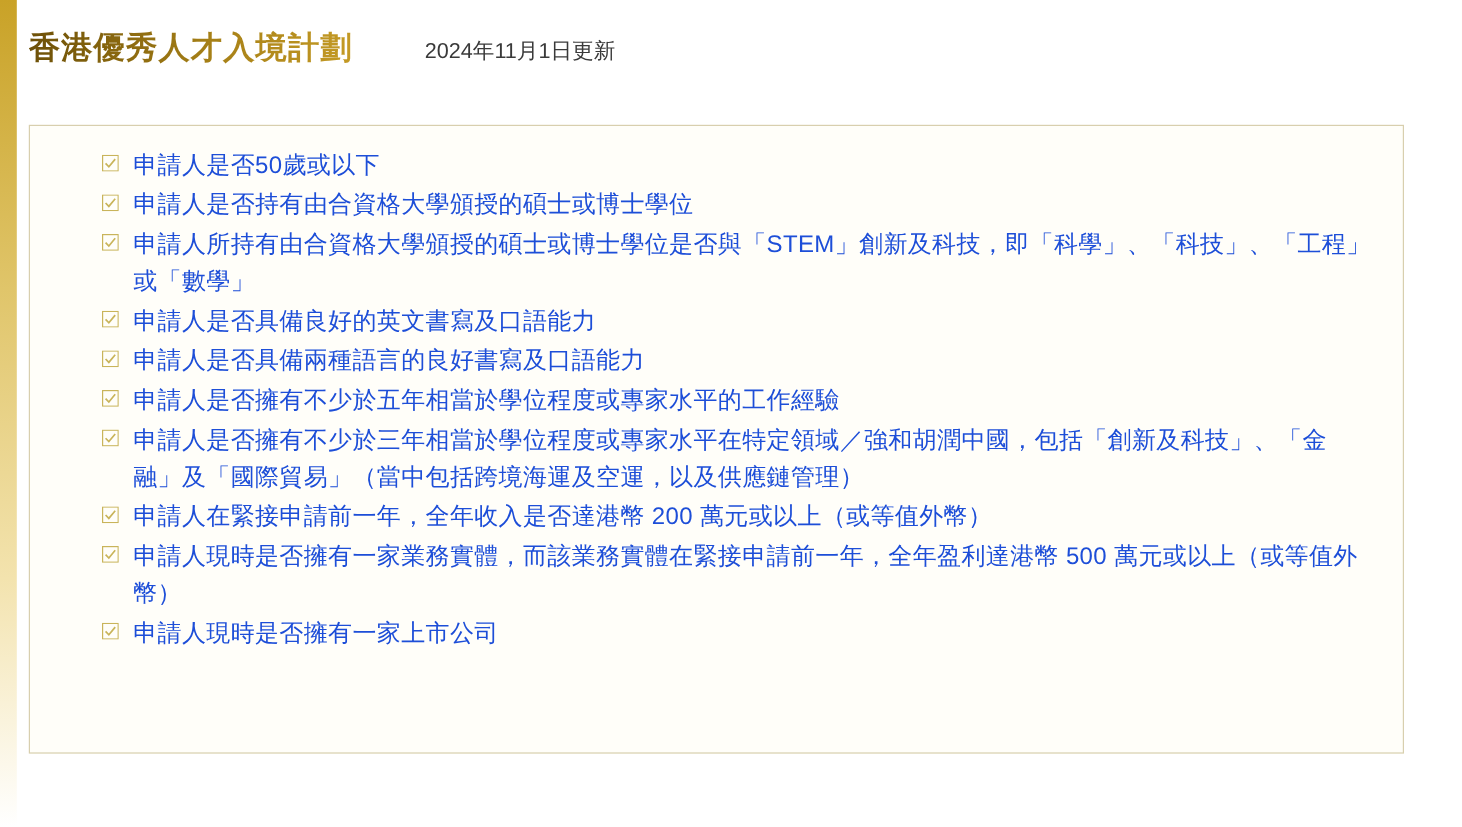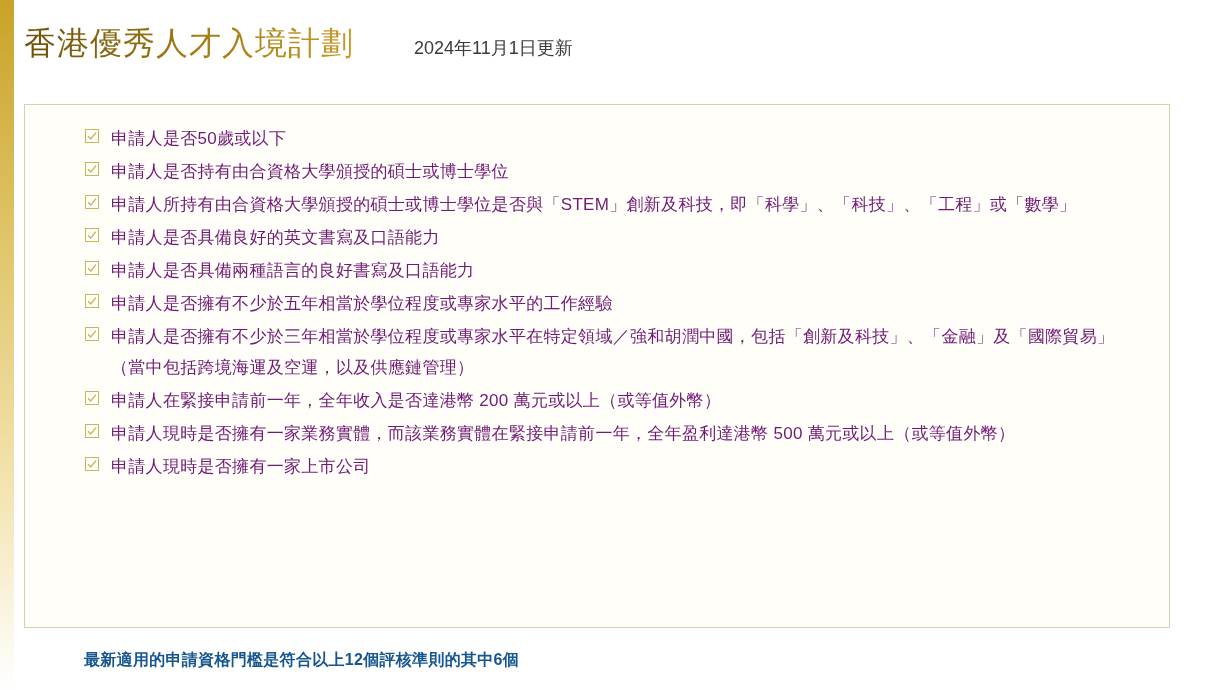--- a/index.html
+++ b/index.html
@@ -36,22 +36,22 @@
 
   .header {
     position: absolute;
     left: 24px;
     top: 22px;
     display: flex;
     align-items: baseline;
     gap: 22px;
   }
   .title {
-    font-size: 32px;
-    font-weight: normal;
+    font-size: 26px;
+    font-weight: bold;
     letter-spacing: 1px;
     color: #7a5c10;
     background: linear-gradient(90deg, #6d5008 0%, #a57f16 55%, #c49a25 100%);
     -webkit-background-clip: text;
     background-clip: text;
     color: transparent;
     white-space: nowrap;
   }
   .update-date {
     font-size: 18px;
@@ -87,23 +87,23 @@
     flex: 0 0 auto;
     width: 26px;
     margin-top: 6px;
     color: #c9b45a;
     font-size: 15px;
     line-height: 1;
   }
   .check svg { display: block; }
 
   .item-text {
-    font-size: 17px;
+    font-size: 20px;
     line-height: 31px;
-    color: #701a75;
+    color: #1d4ed8;
     letter-spacing: 0.3px;
   }
 
   .footnote {
     position: absolute;
     left: 84px;
     top: 650px;
     font-size: 16px;
     font-weight: bold;
     color: #15568f;
@@ -223,15 +223,14 @@
               <rect x="0.5" y="0.5" width="13" height="13" fill="none" stroke="#c9b45a"></rect>
               <path d="M3 7.2 L5.7 10 L11 3.6" fill="none" stroke="#c9b45a" stroke-width="1.4"></path>
             </svg>
         </span>
         <span class="item-text">申請人現時是否擁有一家上市公司</span>
       </div>
 
     </div>
   </div>
 
-  <div class="footnote">最新適用的申請資格門檻是符合以上12個評核準則的其中6個</div>
 
 </div>
 
 </body></html>

